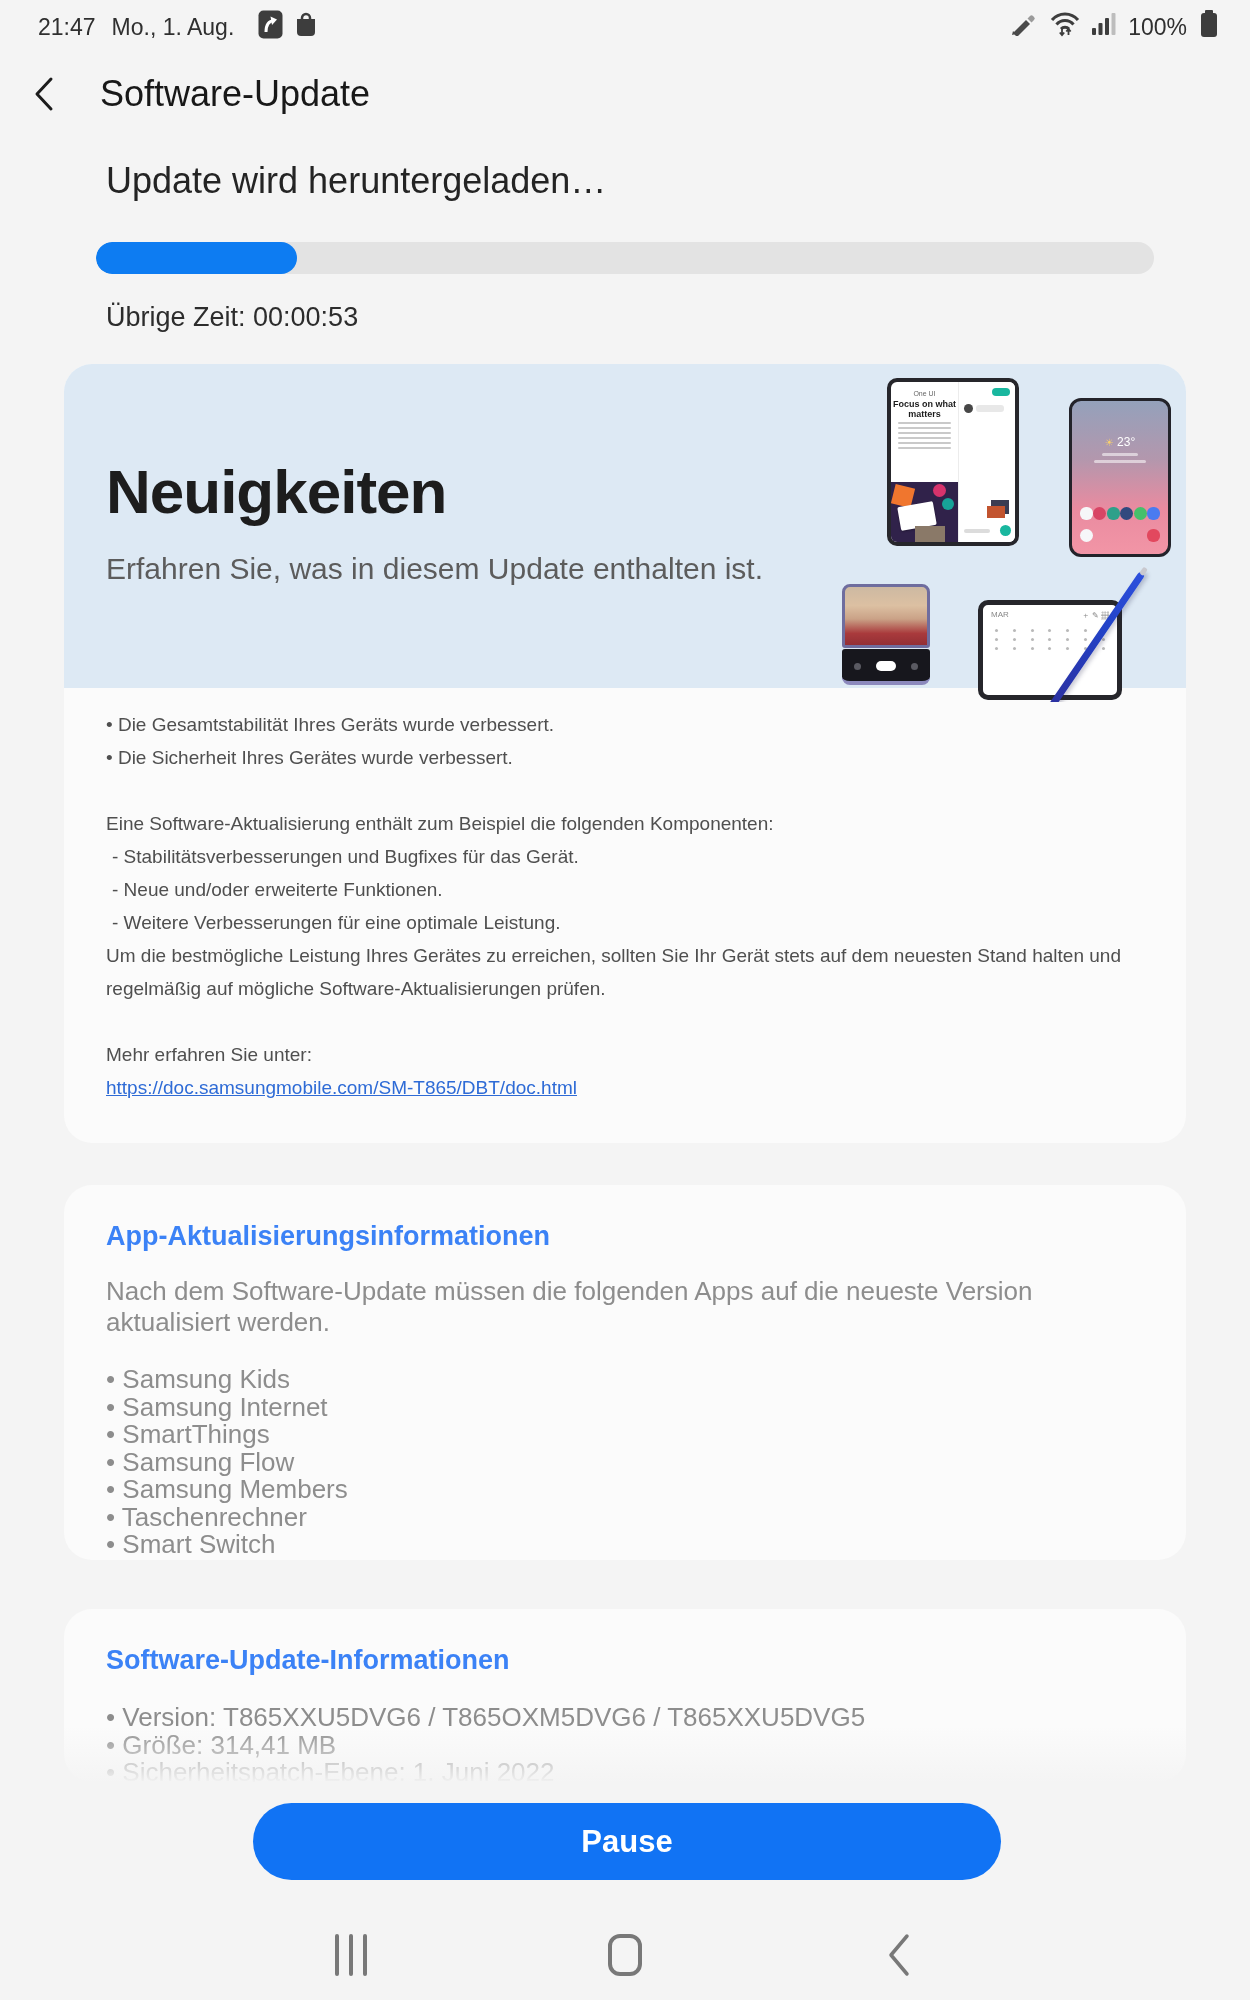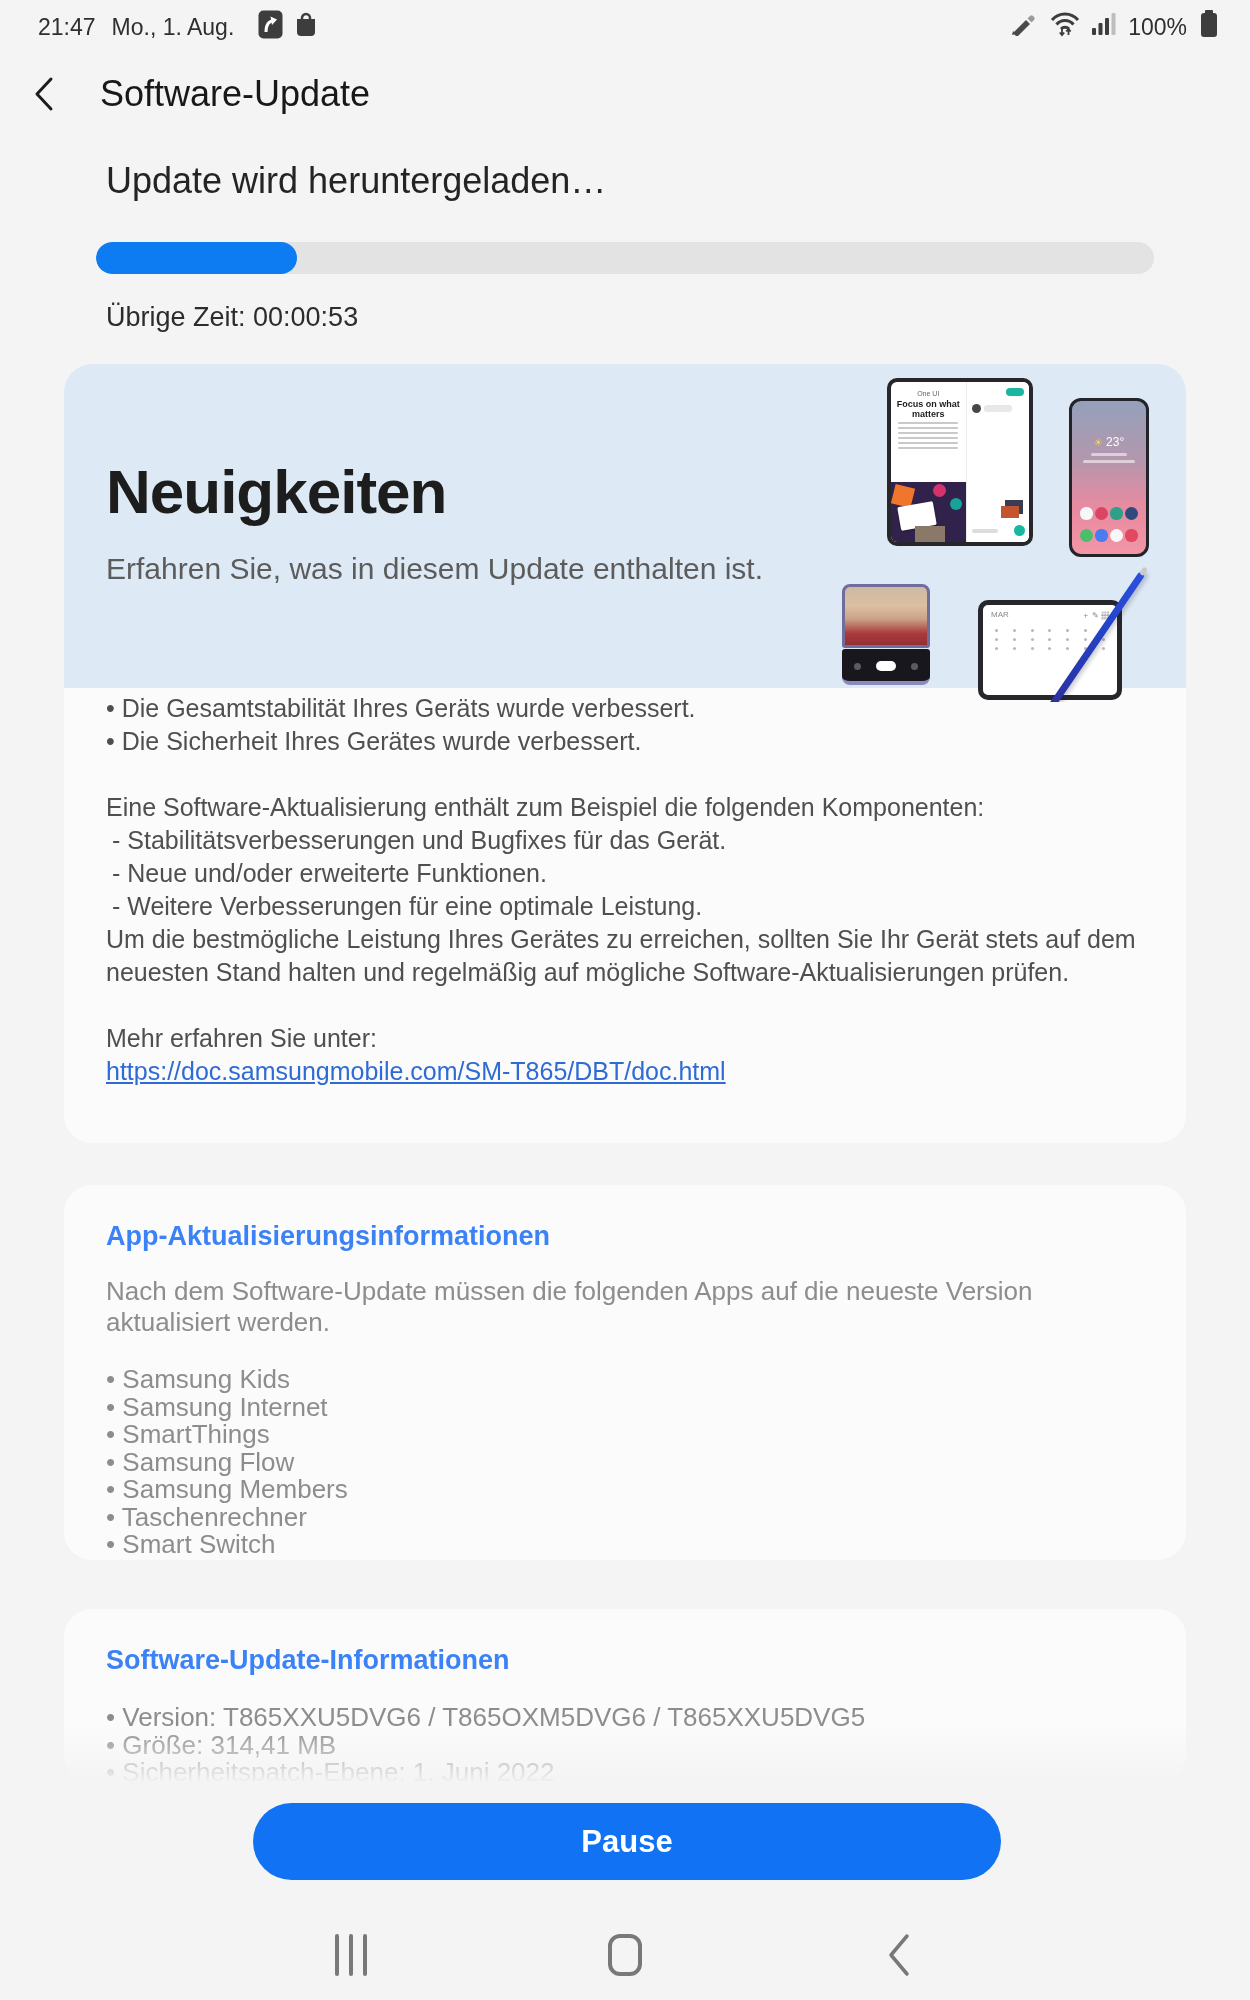--- a/index.html
+++ b/index.html
@@ -29,21 +29,21 @@
   .card{position:absolute;left:64px;width:1122px;background:#fbfbfb;border-radius:28px;box-sizing:border-box;}
   .card1{top:364px;height:779px;overflow:hidden;}
   .hero{position:absolute;top:0;left:0;right:0;height:324px;background:#dde9f4;}
   .hero-title{position:absolute;left:42px;top:92px;font-size:62px;font-weight:700;color:#1d1d1d;letter-spacing:-1px;}
   .hero-sub{position:absolute;left:42px;top:188px;font-size:30px;color:#5c5c5c;}
 
   .devices{position:absolute;top:0;left:0;right:0;height:338px;overflow:hidden;pointer-events:none;}
   .dev{position:absolute;box-sizing:border-box;}
 
   
-  .dev-fold{left:823px;top:14px;width:146px;height:168px;background:#fff;border:4px solid #26262b;
+  .dev-fold{left:823px;top:14px;width:132px;height:168px;background:#fff;border:4px solid #26262b;
             border-radius:10px;display:flex;overflow:hidden;}
   .fold-left{width:54%;display:flex;flex-direction:column;align-items:center;padding-top:8px;}
   .fold-oneui{font-size:7px;color:#666;}
   .fold-title{font-size:9px;font-weight:700;color:#1c1c1c;text-align:center;line-height:10px;margin-top:2px;}
   .fold-line{height:2px;width:80%;background:#c9c9c9;margin-top:3px;border-radius:1px;}
   .fold-collage{margin-top:auto;height:60px;width:100%;position:relative;background:#30224a;overflow:hidden;}
   .blob{position:absolute;}
   .blob-orange{left:2px;top:4px;width:20px;height:20px;background:#f0762e;transform:rotate(14deg);}
   .blob-red{left:42px;top:2px;width:13px;height:13px;border-radius:50%;background:#d6336c;}
   .blob-teal{right:4px;top:16px;width:12px;height:12px;border-radius:50%;background:#17a398;}
@@ -53,21 +53,21 @@
   .fold-right{flex:1;position:relative;background:#fff;border-left:1px solid #ececec;}
   .fold-pill{position:absolute;top:6px;right:5px;width:18px;height:8px;border-radius:4px;background:#19b79f;}
   .fold-ava{position:absolute;left:5px;top:22px;width:9px;height:9px;border-radius:50%;background:#474747;}
   .fold-msg{position:absolute;left:17px;top:23px;width:28px;height:7px;border-radius:3px;background:#e8e8e8;}
   .fold-thumb1{position:absolute;right:6px;bottom:28px;width:18px;height:14px;background:#3a3c52;}
   .fold-thumb2{position:absolute;right:10px;bottom:24px;width:18px;height:12px;background:#c2542f;}
   .fold-send{position:absolute;right:4px;bottom:6px;width:11px;height:11px;border-radius:50%;background:#19b79f;}
   .fold-dots{position:absolute;left:5px;bottom:9px;width:26px;height:4px;border-radius:2px;background:#dcdcdc;}
 
   
-  .dev-galaxy{left:1005px;top:34px;width:80px;height:159px;border-radius:12px;border:3px solid #23232a;
+  .dev-galaxy{left:1005px;top:34px;width:102px;height:159px;border-radius:12px;border:3px solid #23232a;
               background:linear-gradient(180deg,#94a1bb 0%,#b397ad 38%,#e98ba0 70%,#f295a6 100%);overflow:hidden;}
   .gx-weather{margin-top:34px;text-align:center;color:#fff;font-size:12px;}
   .gx-sun{color:#f7cf6e;font-size:10px;}
   .gx-cap{width:36px;height:3px;background:rgba(255,255,255,.55);margin:4px auto 0;border-radius:2px;}
   .gx-apps{position:absolute;bottom:12px;left:8px;right:8px;display:flex;flex-wrap:wrap;row-gap:9px;justify-content:space-between;}
   .gx-app{width:13px;height:13px;border-radius:6px;}
 
   
   .dev-flip{left:778px;top:220px;width:88px;height:104px;}
   .flip-top{height:64px;border:3px solid #6f6d9e;border-radius:8px 8px 3px 3px;box-sizing:border-box;
@@ -83,21 +83,21 @@
               background:#fff;overflow:hidden;}
   .tab-bar{display:flex;justify-content:space-between;padding:5px 8px 2px;font-size:8px;color:#888;}
   .tab-dots{display:flex;justify-content:space-between;padding:6px 12px 0;}
   .tab-dots span{width:3px;height:3px;border-radius:50%;background:#b9b9b9;}
   .dev-spen{left:986px;top:341px;width:164px;height:7px;border-radius:4px;
             background:linear-gradient(90deg,#2c2f9e 0%,#2343c8 60%,#2d50dd 100%);
             transform:rotate(-55.7deg);transform-origin:0 50%;box-shadow:2px 3px 4px rgba(40,40,80,.25);}
   .dev-spen::after{content:"";position:absolute;right:-6px;top:1px;width:8px;height:5px;background:#c9c9cf;border-radius:2px;}
 
   
-  .wn-body{position:absolute;left:42px;top:328px;width:1040px;font-size:25px;line-height:33px;color:#4f4f4f;}
+  .wn-body{position:absolute;left:42px;top:344px;width:1040px;font-size:19px;line-height:33px;color:#4f4f4f;}
   .gap-before{margin-top:33px;}
   .wn-link{color:#2e6bd6;text-decoration:underline;cursor:pointer;}
 
   
   .card2{top:1185px;height:375px;}
   .card3{top:1609px;height:173px;overflow:hidden;}
   .card-pad{padding:36px 42px 0;}
   .card-title{font-size:27px;font-weight:700;color:#3b82f6;}
   .card-desc{margin-top:24px;font-size:26px;color:#8d8d8d;}
   .gray-list{margin-top:28px;font-size:26px;line-height:27.5px;color:#8d8d8d;}

